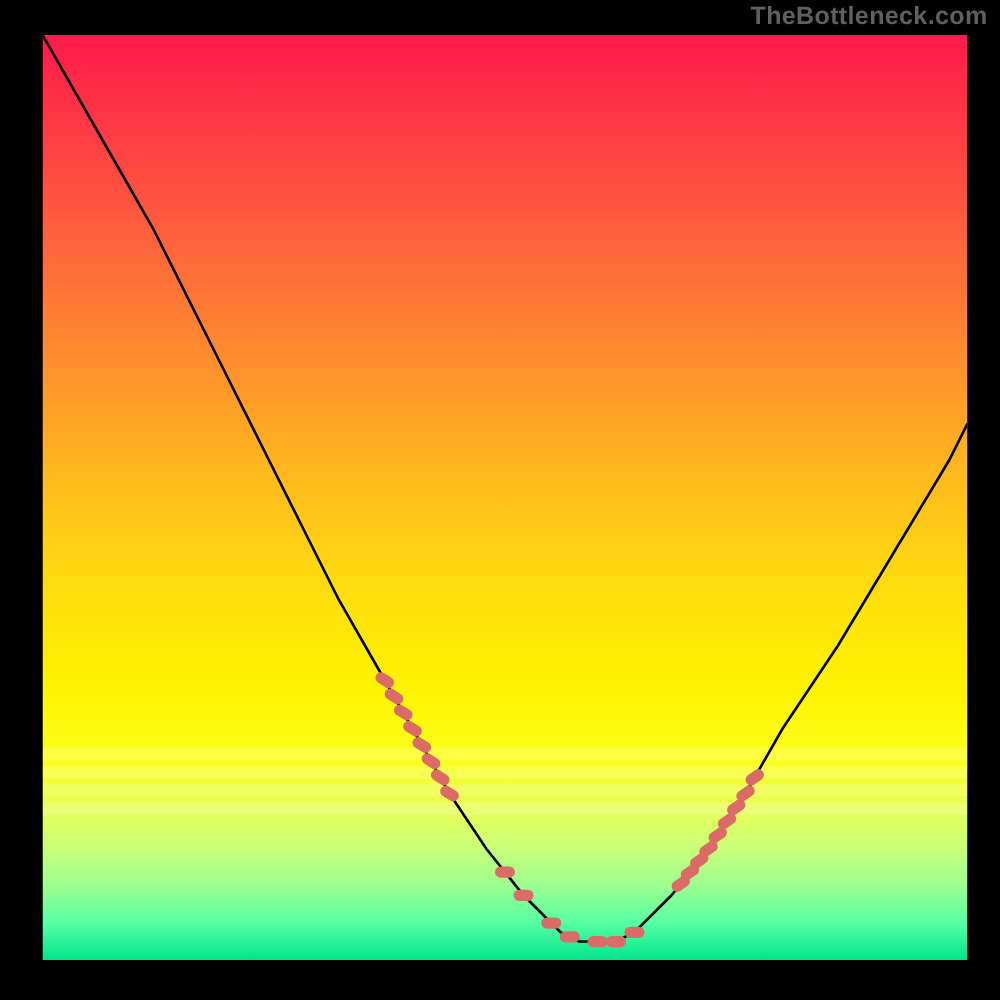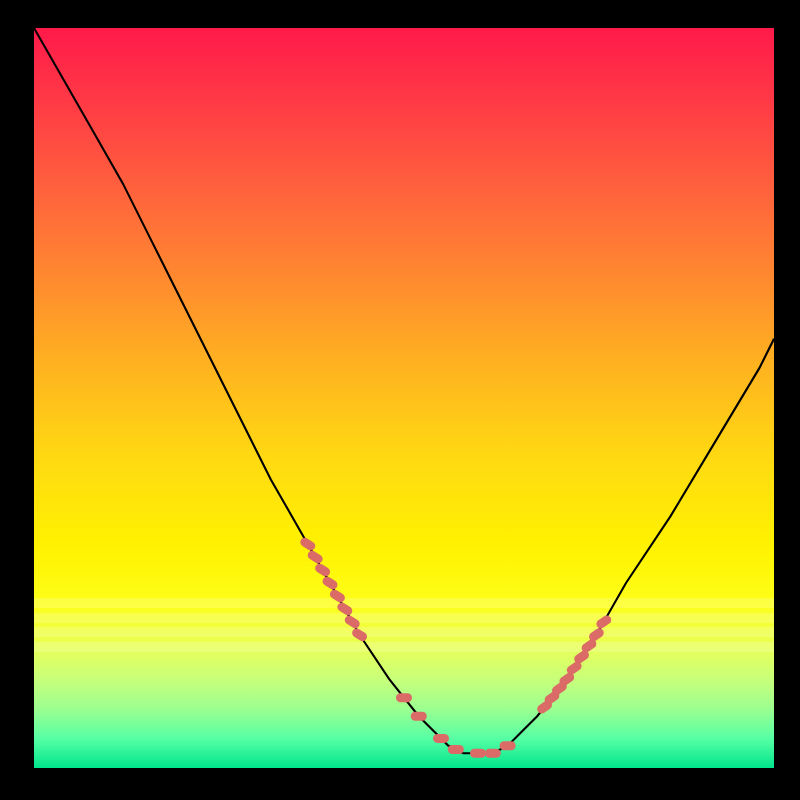--- a/index.html
+++ b/index.html
@@ -75,20 +75,21 @@
   }
   .marker {
     fill: #db6b66;
     stroke: none;
   }
 </style>
 </head>
 <body>
 
 <div class="wrap">
+  <div class="watermark">TheBottleneck.com</div>
   <div class="plot">
     <div class="gradient"></div>
     <div id="bands-container">
         <div class="band" style="top: 569.8px;"></div>
         <div class="band" style="top: 584.6px;"></div>
         <div class="band" style="top: 599.4px;"></div>
         <div class="band" style="top: 614.2px;"></div>
       </div>
     <svg class="curve" viewBox="0 0 740 740" preserveAspectRatio="none">
       <path id="curve-path" class="line" d="M0.0 0.0 L29.6 51.8 L59.2 103.6 L88.8 155.4 L118.4 214.6 L148.0 273.8 L177.6 333.0 L207.2 392.2 L236.8 451.4 L266.4 503.2 L296.0 555.0 L325.6 606.8 L355.2 651.2 L384.8 688.2 L399.6 703.0 L414.4 717.8 L429.2 725.2 L444.0 725.2 L458.8 725.2 L473.6 717.8 L488.4 703.0 L503.2 688.2 L532.8 651.2 L562.4 606.8 L592.0 555.0 L636.4 488.4 L680.8 414.4 L725.2 340.4 L740.0 310.8"></path>

